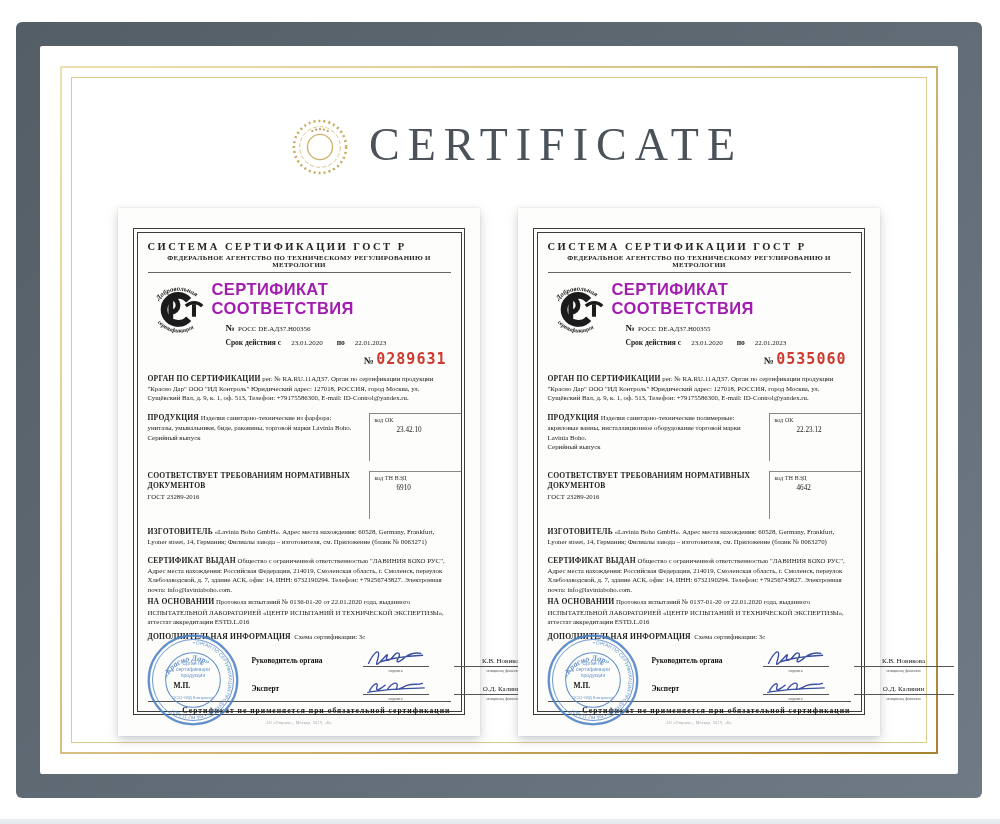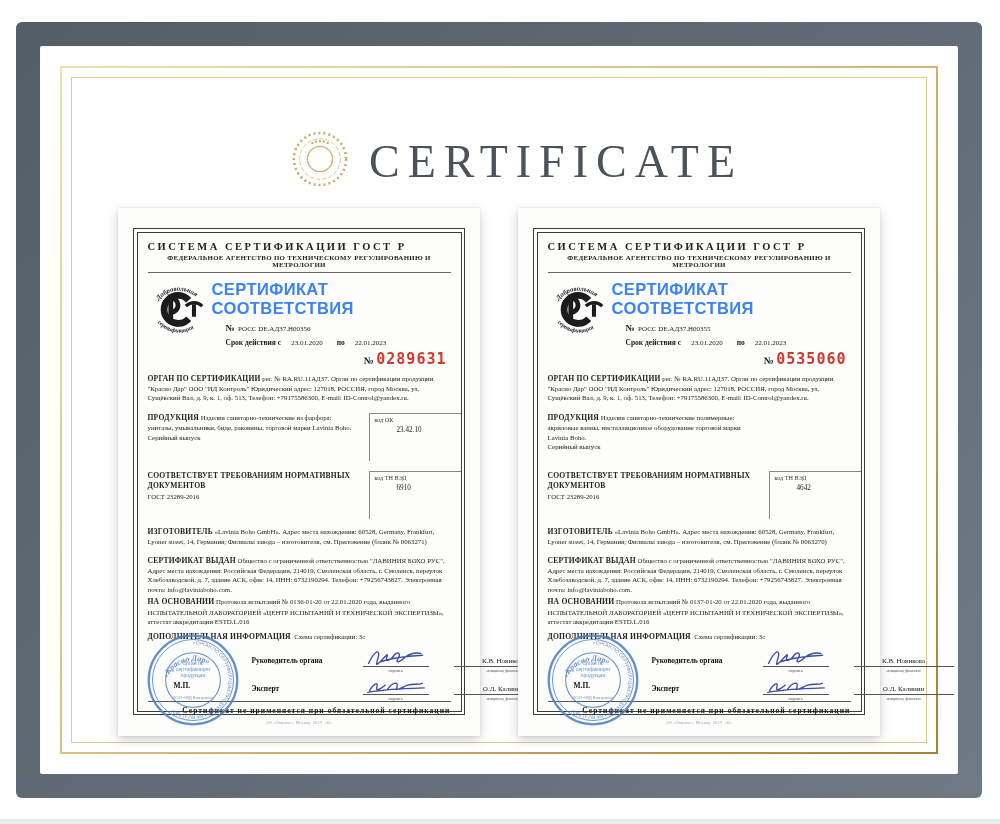--- a/index.html
+++ b/index.html
@@ -25,21 +25,21 @@
   }
   .gold-inner{
     position:absolute;left:31px;top:31px;right:31px;bottom:31px;
     border:1.5px solid #ddca8d;pointer-events:none;
   }
   .bottom-strip{position:absolute;left:0;right:0;bottom:0;height:5px;background:#e9ecee;}
 
   
   .title-row{
     position:absolute;left:0;right:0;top:72px;height:70px;
-    display:flex;align-items:flex-end;justify-content:center;gap:20px;padding-left:36px;
+    display:flex;align-items:flex-start;justify-content:center;gap:20px;padding-left:36px;
   }
   .page-title{
     font-family:"Liberation Serif",serif;font-size:46px;letter-spacing:8px;
     color:#4b525a;font-weight:normal;
   }
 
   
   .certs-row{
     position:absolute;left:0;right:0;top:162px;
     display:flex;justify-content:center;gap:38px;
@@ -56,21 +56,21 @@
     border:1px solid #3c3c3c;height:100%;box-sizing:border-box;
     display:flex;flex-direction:column;padding:6px 10px 0 10px;position:relative;
   }
   .c-h1{font-weight:bold;font-size:10.5px;letter-spacing:2.5px;color:#222;margin-top:2px;}
   .c-h2{font-weight:bold;font-size:6.9px;letter-spacing:.3px;text-align:center;color:#222;
         padding-bottom:4px;border-bottom:1px solid #666;margin-top:2px;}
   .logo-row{display:flex;margin-top:5px;align-items:flex-start;}
   .rst{flex:0 0 58px;margin-left:2px;}
   .head-col{flex:1;}
   .c-title{font-family:"Liberation Sans",sans-serif;font-weight:bold;font-size:16.5px;
-           letter-spacing:.4px;color:#3b82f6;margin:2px 0 5px 4px;}
+           letter-spacing:.4px;color:#a21caf;margin:2px 0 5px 4px;}
   .no-line{font-size:7px;margin-left:18px;color:#222;}
   .no-line .nosign{font-weight:bold;font-size:9px;}
   .validity{font-size:7px;margin-left:18px;margin-top:5px;color:#222;}
   .validity b{font-size:7.5px;}
   .validity .dt{margin:0 14px 0 10px;}
   .blank-no{text-align:right;margin:3px 4px 0 0;font-size:10px;font-weight:bold;color:#1d1d1d;}
   .blank-no .digits{
     font-family:"DejaVu Sans Mono",monospace;font-size:15px;font-weight:bold;
     color:#cf3a2e;letter-spacing:1px;
   }
@@ -320,20 +320,24 @@
               </div>
             </div>
 
             <div class="sect">
               <b class="lbl">ОРГАН ПО СЕРТИФИКАЦИИ</b> <span>рег. № RA.RU.11АД37. Орган по сертификации продукции "Красно Дар" ООО "ИД Контроль" Юридический адрес: 127018, РОССИЯ, город Москва, ул. Сущёвский Вал, д. 9, к. 1, оф. 513, Телефон: +79175586300, E-mail: ID-Control@yandex.ru.</span>
             </div>
 
             <div class="sect with-box" style="margin-top:10px">
               <b class="lbl">ПРОДУКЦИЯ</b> <span>Изделия санитарно-технические полимерные: акриловые ванны, инсталляционное оборудование торговой марки Lavinia Boho.</span>
               <span class="serial">Серийный выпуск</span>
+              <div class="code-box">
+                <div class="cb-lbl">код ОК</div>
+                <div class="cb-val">22.23.12</div>
+              </div>
             </div>
 
             <div class="sect with-box" style="margin-top:8px">
               <b class="lbl">СООТВЕТСТВУЕТ ТРЕБОВАНИЯМ НОРМАТИВНЫХ ДОКУМЕНТОВ</b><br>
               <span>ГОСТ 23289-2016</span>
               <div class="code-box">
                 <div class="cb-lbl">код ТН ВЭД</div>
                 <div class="cb-val">4642</div>
               </div>
             </div>

